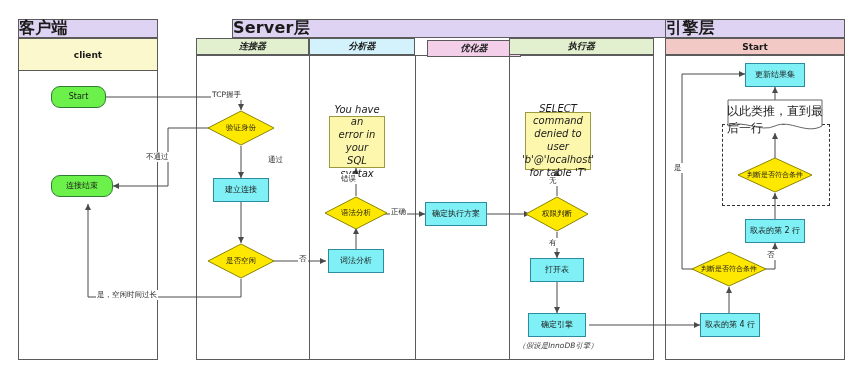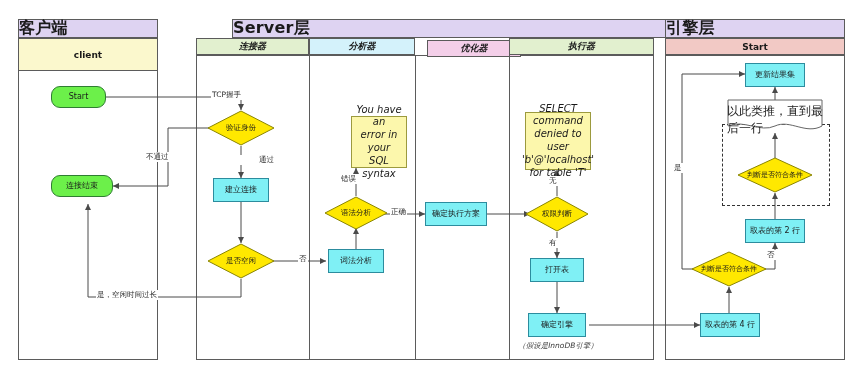--- a/index.html
+++ b/index.html
@@ -158,21 +158,21 @@
 
   <div class="node n-proc" style="left:328px;top:249px;width:56px;height:24px;">
     <span>词法分析</span>
   </div>
   <div class="node n-dec" style="left:324px;top:196px;width:64px;height:34px;">
     <svg class="dia" viewBox="0 0 64 34" preserveAspectRatio="none">
       <polygon points="32,1 63,17 32,33 1,17" fill="#ffe800" stroke="#8a8500" stroke-width="1"></polygon>
     </svg>
     <span class="dlabel">语法分析</span>
   </div>
-  <div class="node n-note" style="left:329px;top:116px;width:56px;height:52px;margin-left:22px;">
+  <div class="node n-note" style="left:329px;top:116px;width:56px;height:52px;">
     <span>You have an</span>
     <span>error in your</span>
     <span>SQL syntax</span>
   </div>
 
   <div class="node n-proc" style="left:425px;top:202px;width:62px;height:24px;">
     <span>确定执行方案</span>
   </div>
 
   <div class="node n-dec" style="left:525px;top:196px;width:64px;height:36px;">
@@ -226,21 +226,21 @@
   <div class="node n-proc" style="left:745px;top:63px;width:60px;height:24px;">
     <span>更新结果集</span>
   </div>
 
   <div class="elabel" style="left:163px;top:90px;margin-left:48px;">
     <span>TCP握手</span>
   </div>
   <div class="elabel" style="left:145px;top:152px;">
     <span>不通过</span>
   </div>
-  <div class="elabel" style="left:239px;top:155px;padding-left:20px;">
+  <div class="elabel" style="left:248px;top:155px;padding-left:20px;">
     <span>通过</span>
   </div>
   <div class="elabel" style="left:96px;top:290px;">
     <span>是，空闲时间过长</span>
   </div>
   <div class="elabel" style="left:298px;top:254px;">
     <span>否</span>
   </div>
   <div class="elabel" style="left:340px;top:174px;">
     <span>错误</span>

